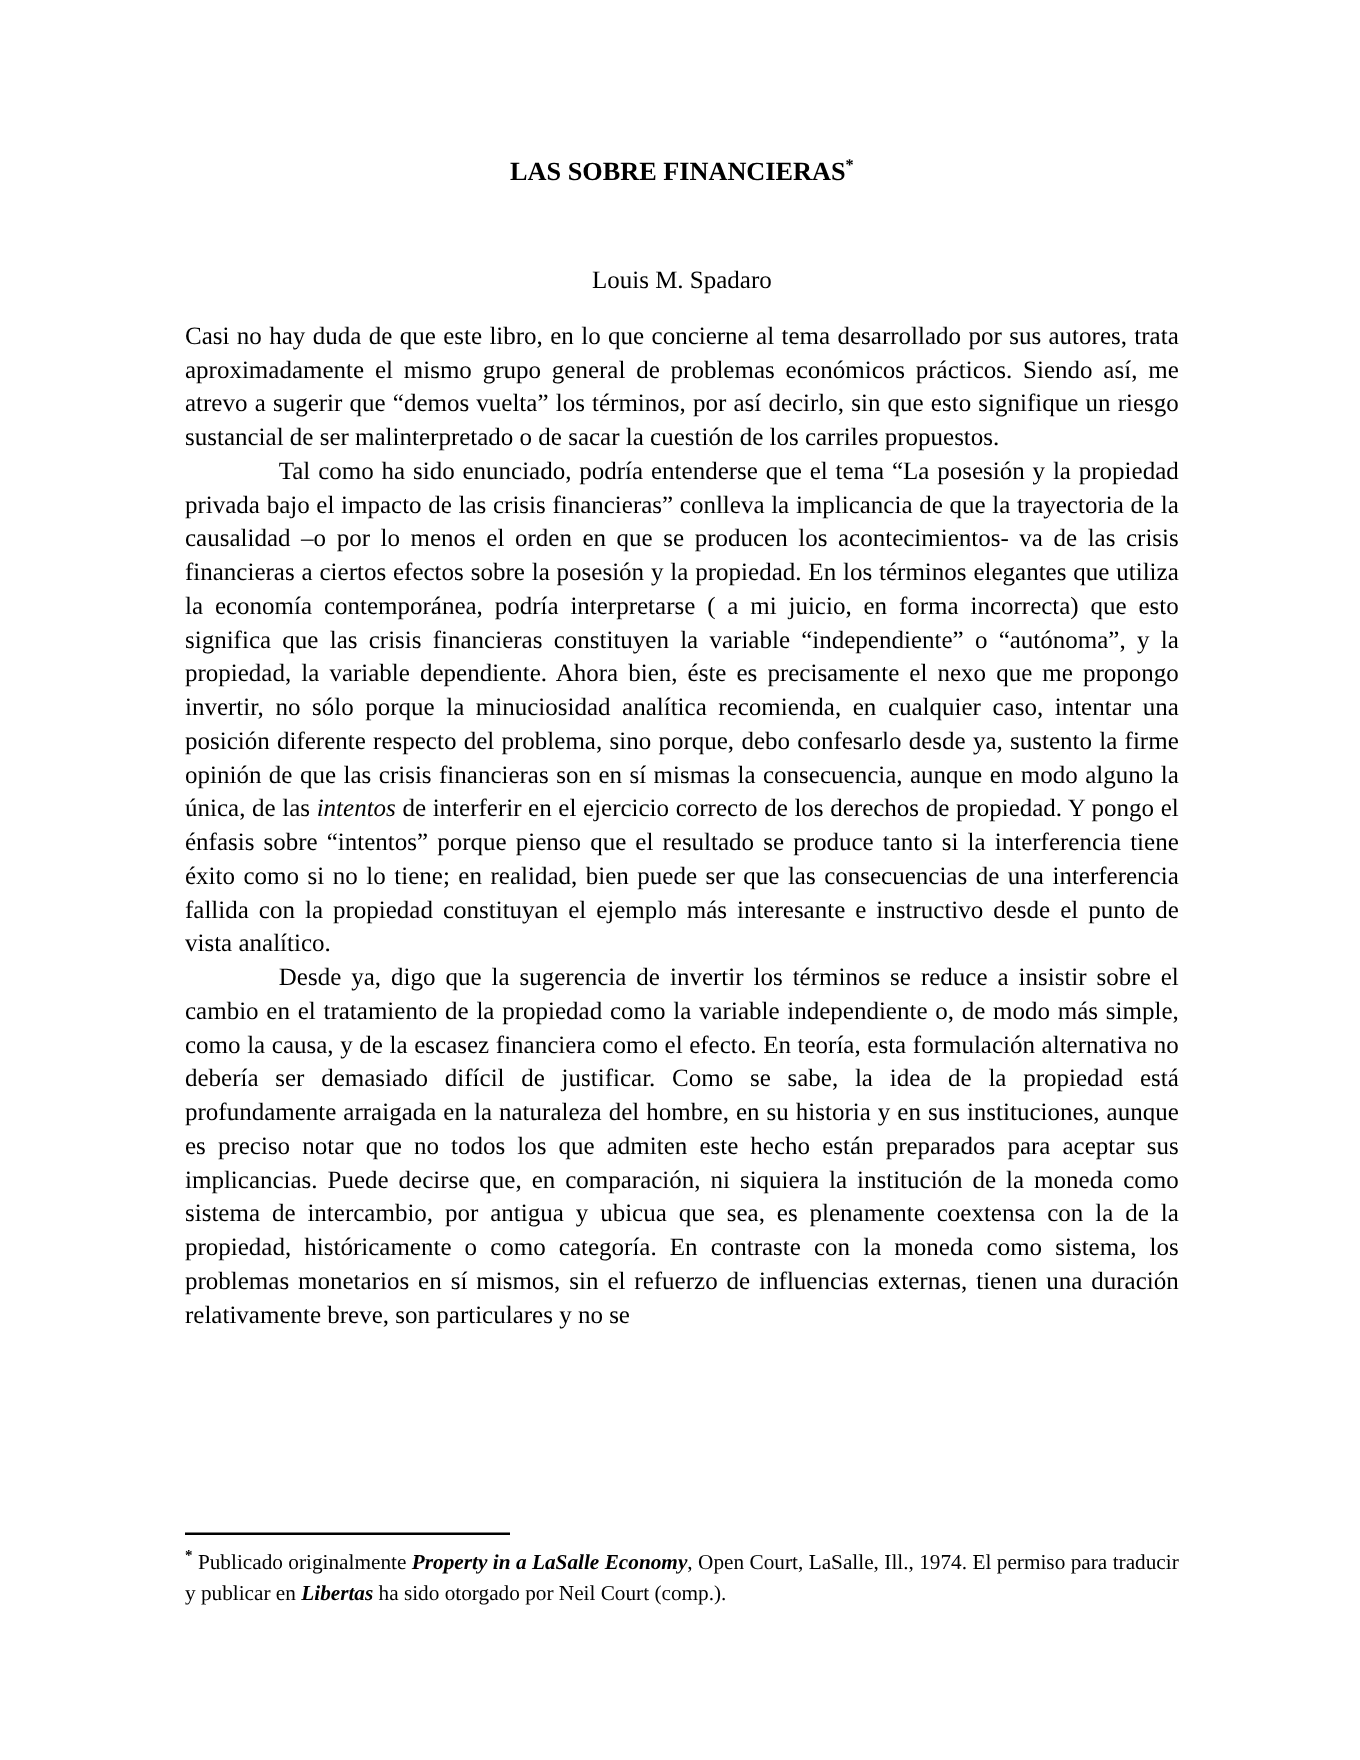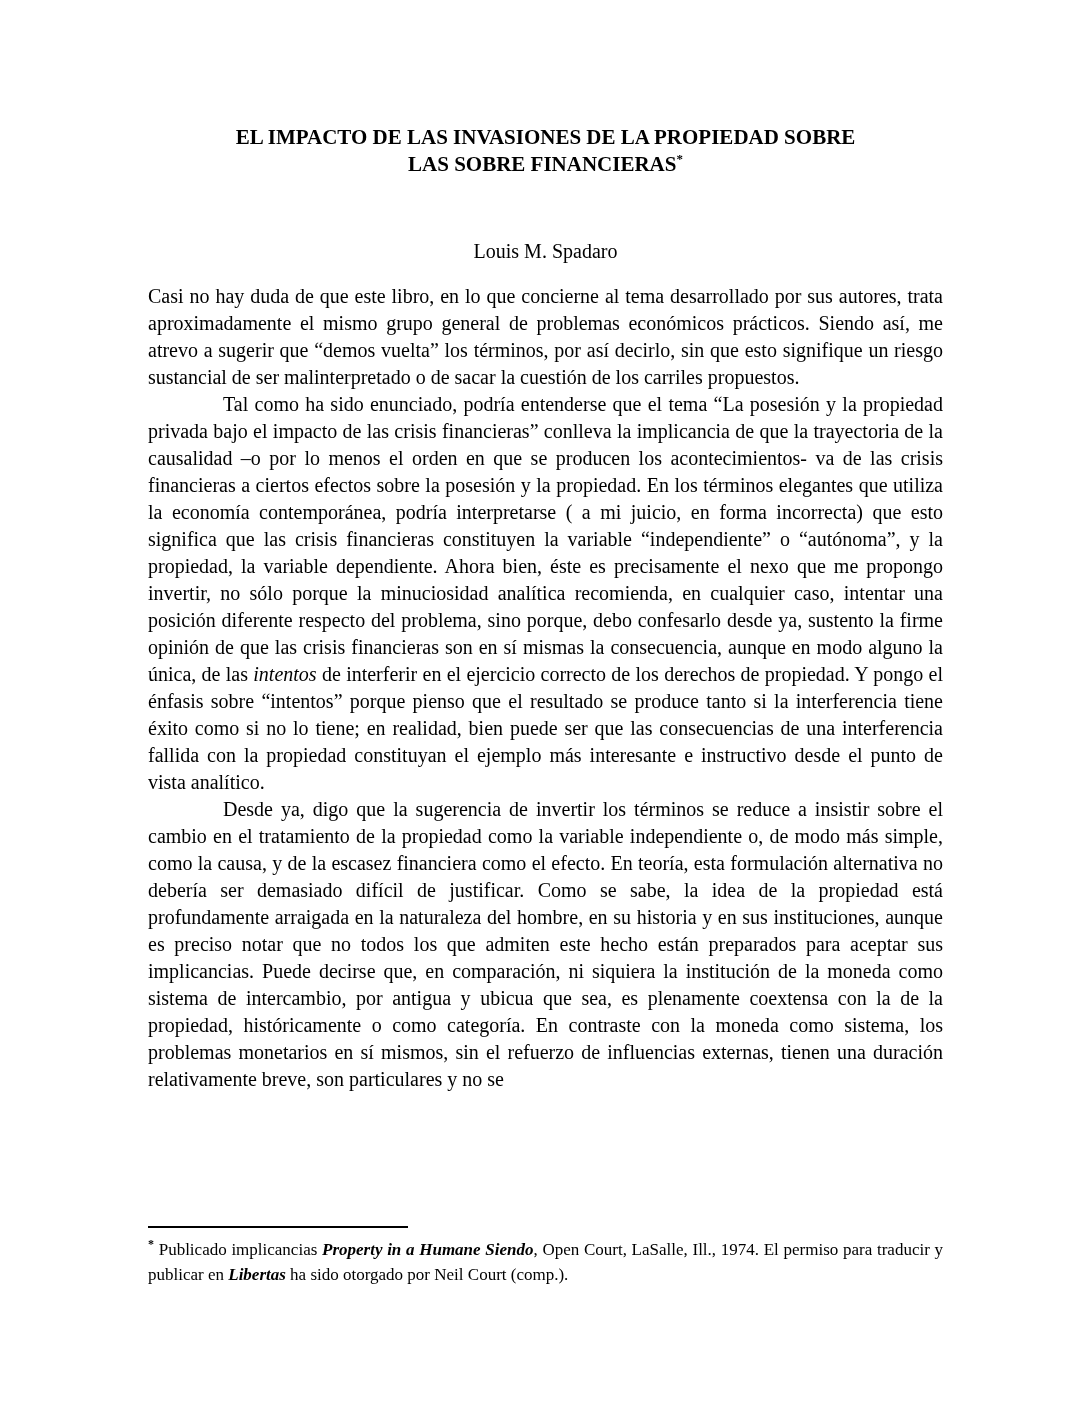--- a/index.html
+++ b/index.html
@@ -80,32 +80,31 @@
   }
 </style>
 </head>
 <body>
 
 <div class="page">
 
   <div class="content">
 
     <div class="doc-title">
-      <div>EL IMPACTO DE LAS INVASIONES DE LA PROPIEDAD SOBRE</div>
       <div><span>LAS SOBRE FINANCIERAS</span><sup class="title-marker">*</sup></div>
     </div>
 
     <div class="author">Louis M. Spadaro</div>
 
     <div class="body-text">
         <p><span>Casi no hay duda de que este libro, en lo que concierne al tema desarrollado por sus autores, trata aproximadamente el mismo grupo general de problemas económicos prácticos. Siendo así, me atrevo a sugerir que “demos vuelta” los términos, por así decirlo, sin que esto signifique un riesgo sustancial de ser malinterpretado o de sacar la cuestión de los carriles propuestos.</span></p>
         <p class="indent"><span>Tal como ha sido enunciado, podría entenderse que el tema “La posesión y la propiedad privada bajo el impacto de las crisis financieras” conlleva la implicancia de que la trayectoria de la causalidad –o por lo menos el orden en que se producen los acontecimientos- va de las crisis financieras a ciertos efectos sobre la posesión y la propiedad. En los términos elegantes que utiliza la economía contemporánea, podría interpretarse ( a mi juicio, en forma incorrecta) que esto significa que las crisis financieras constituyen la variable “independiente” o “autónoma”, y la propiedad, la variable dependiente. Ahora bien, éste es precisamente el nexo que me propongo invertir, no sólo porque la minuciosidad analítica recomienda, en cualquier caso, intentar una posición diferente respecto del problema, sino porque, debo confesarlo desde ya, sustento la firme opinión de que las crisis financieras son en sí mismas la consecuencia, aunque en modo alguno la única, de las </span><span class="italic">intentos</span><span> de interferir en el ejercicio correcto de los derechos de propiedad. Y pongo el énfasis sobre “intentos” porque pienso que el resultado se produce tanto si la interferencia tiene éxito como si no lo tiene; en realidad, bien puede ser que las consecuencias de una interferencia fallida con la propiedad constituyan el ejemplo más interesante e instructivo desde el punto de vista analítico.</span></p>
         <p class="indent"><span>Desde ya, digo que la sugerencia de invertir los términos se reduce a insistir sobre el cambio en el tratamiento de la propiedad como la variable independiente o, de modo más simple, como la causa, y de la escasez financiera como el efecto. En teoría, esta formulación alternativa no debería ser demasiado difícil de justificar. Como se sabe, la idea de la propiedad está profundamente arraigada en la naturaleza del hombre, en su historia y en sus instituciones, aunque es preciso notar que no todos los que admiten este hecho están preparados para aceptar sus implicancias. Puede decirse que, en comparación, ni siquiera la institución de la moneda como sistema de intercambio, por antigua y ubicua que sea, es plenamente coextensa con la de la propiedad, históricamente o como categoría.  En contraste con la moneda como sistema, los problemas monetarios en sí mismos, sin el refuerzo de influencias externas, tienen una duración relativamente breve, son particulares y no se</span></p>
       </div>
 
   </div>
 
   <div class="footnote">
     <div class="footnote-rule"></div>
-    <p class="footnote-text"><sup class="fn-marker">*</sup><span><span> Publicado implicancias </span><span class="italic bold">Property in a Humane Siendo</span><span>, Open Court, LaSalle, Ill., 1974. El permiso para traducir y publicar en </span><span class="italic bold">Libertas</span><span> ha sido otorgado por Neil Court (comp.).</span></span></p>
+    <p class="footnote-text"><sup class="fn-marker">*</sup><span><span> Publicado originalmente </span><span class="italic bold">Property in a LaSalle Economy</span><span>, Open Court, LaSalle, Ill., 1974. El permiso para traducir y publicar en </span><span class="italic bold">Libertas</span><span> ha sido otorgado por Neil Court (comp.).</span></span></p>
   </div>
 
 </div>
 
 </body></html>

